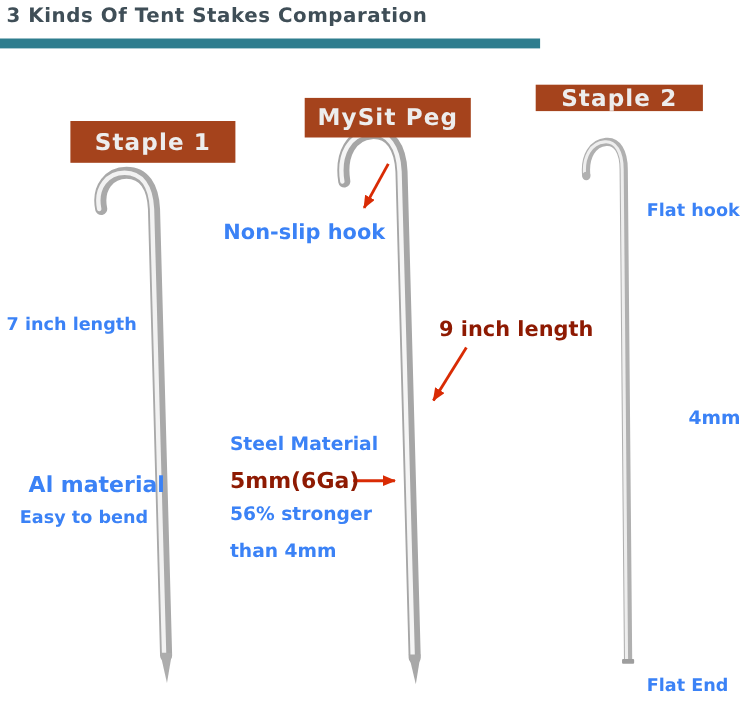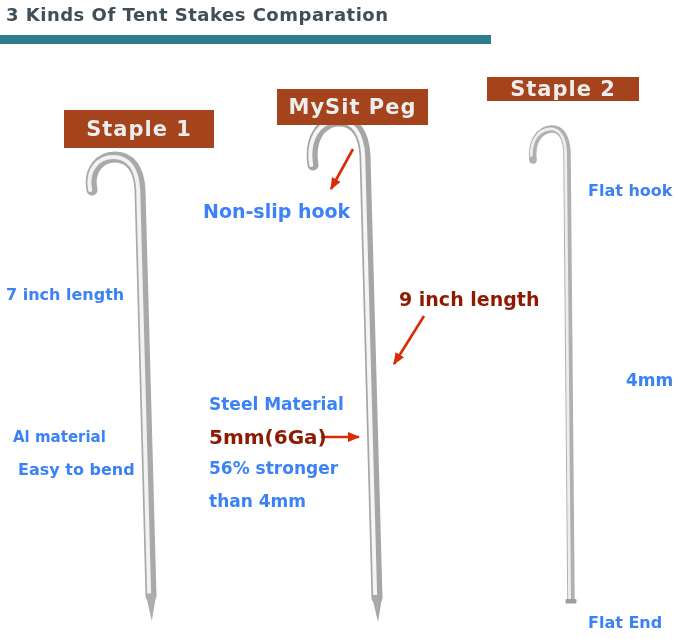--- a/index.html
+++ b/index.html
@@ -50,21 +50,21 @@
   .badge.mysit   { left: 277px; top: 77px;  width: 151px; height: 36px; margin-top: 12px; }
   .badge.staple2 { left: 487px; top: 77px;  width: 152px; height: 24px; }
   .note {
     position: absolute;
     font-weight: bold;
     color: #3b82f6;
     white-space: nowrap;
   }
   .note.red { color: #8e1a02; }
   .n-7inch   { left: 6px;   top: 285px; font-size: 16px; }
-  .n-al      { left: 13px;  top: 428px; font-size: 15px; text-align: center; }
+  .n-al      { left: 26px;  top: 428px; font-size: 20px; text-align: center; }
   .n-easy    { left: 18px;  top: 460px; font-size: 16px; }
   .n-nonslip { left: 203px; top: 200px; font-size: 19px; }
   .n-9inch   { left: 399px; top: 288px; font-size: 19px; }
   .n-steel   { left: 209px; top: 394px; font-size: 17px; }
   .n-5mm     { left: 209px; top: 425px; font-size: 20px; }
   .n-56      { left: 209px; top: 458px; font-size: 17px; }
   .n-than    { left: 209px; top: 491px; font-size: 17px; }
   .n-flathook{ left: 588px; top: 181px; font-size: 16px; }
   .n-4mm     { left: 596px; top: 370px; font-size: 17px; margin-left: 30px; }
   .n-flatend { left: 588px; top: 613px; font-size: 16px; }

